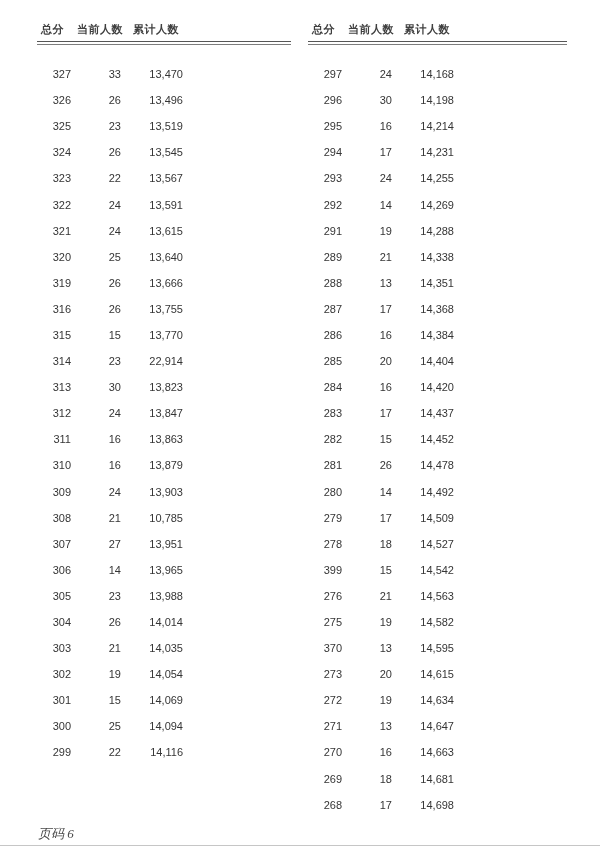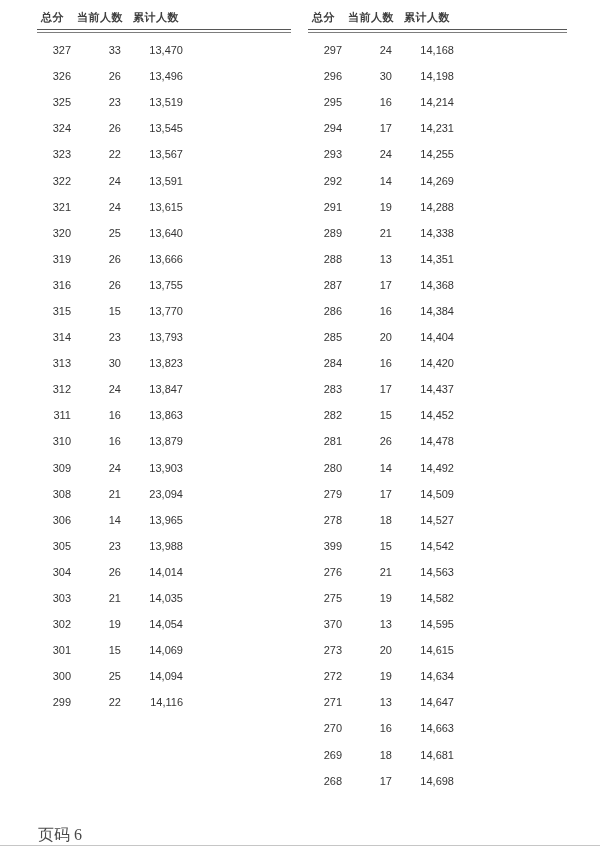--- a/index.html
+++ b/index.html
@@ -11,21 +11,21 @@
     position: relative;
     width: 600px;
     height: 848px;
     background: #ffffff;
     font-family: "Liberation Sans", "DejaVu Sans", sans-serif;
     color: #383838;
     overflow: hidden;
   }
   .score-table {
     position: absolute;
-    top: 10px;
+    top: 22px;
   }
   .table-left  { left: 37px;  width: 254px; }
   .table-right { left: 308px; width: 259px; }
 
   .thead, .trow {
     display: grid;
     grid-template-columns: 30px 50px 62px;
     justify-content: start;
     padding-left: 4px;
     box-sizing: border-box;
@@ -46,34 +46,35 @@
   .thead .c3 { padding-left: 12px; }
 
   .double-rule {
     margin-top: 5px;
     height: 4px;
     border-top: 1.4px solid #565656;
     border-bottom: 1px solid #7d7d7d;
     box-sizing: border-box;
   }
 
-  .tbody { margin-top: 4px; }
+  .tbody { margin-top: 16px; }
   .trow { height: 26.1px; align-items: center; }
   .td {
     font-size: 11px;
     text-align: right;
     color: #353535;
     white-space: nowrap;
   }
 
   .footer {
     position: absolute;
     left: 38px;
     top: 825px;
-    font-size: 16px;
+    font-size: 13px;
+    font-style: italic;
     color: #4a4a4a;
     font-family: "Liberation Serif", "DejaVu Serif", serif;
   }
   .bottom-line {
     position: absolute;
     left: 0;
     top: 845px;
     width: 600px;
     height: 1px;
     background: #c6c6c6;
@@ -144,21 +145,21 @@
           <span class="td c3">13,755</span>
         </div>
         <div class="trow">
           <span class="td c1">315</span>
           <span class="td c2">15</span>
           <span class="td c3">13,770</span>
         </div>
         <div class="trow">
           <span class="td c1">314</span>
           <span class="td c2">23</span>
-          <span class="td c3">13,793</span>
+          <span class="td c3">22,914</span>
         </div>
         <div class="trow">
           <span class="td c1">313</span>
           <span class="td c2">30</span>
           <span class="td c3">13,823</span>
         </div>
         <div class="trow">
           <span class="td c1">312</span>
           <span class="td c2">24</span>
           <span class="td c3">13,847</span>
@@ -174,21 +175,26 @@
           <span class="td c3">13,879</span>
         </div>
         <div class="trow">
           <span class="td c1">309</span>
           <span class="td c2">24</span>
           <span class="td c3">13,903</span>
         </div>
         <div class="trow">
           <span class="td c1">308</span>
           <span class="td c2">21</span>
-          <span class="td c3">23,094</span>
+          <span class="td c3">10,785</span>
+        </div>
+        <div class="trow">
+          <span class="td c1">307</span>
+          <span class="td c2">27</span>
+          <span class="td c3">13,951</span>
         </div>
         <div class="trow">
           <span class="td c1">306</span>
           <span class="td c2">14</span>
           <span class="td c3">13,965</span>
         </div>
         <div class="trow">
           <span class="td c1">305</span>
           <span class="td c2">23</span>
           <span class="td c3">13,988</span>

